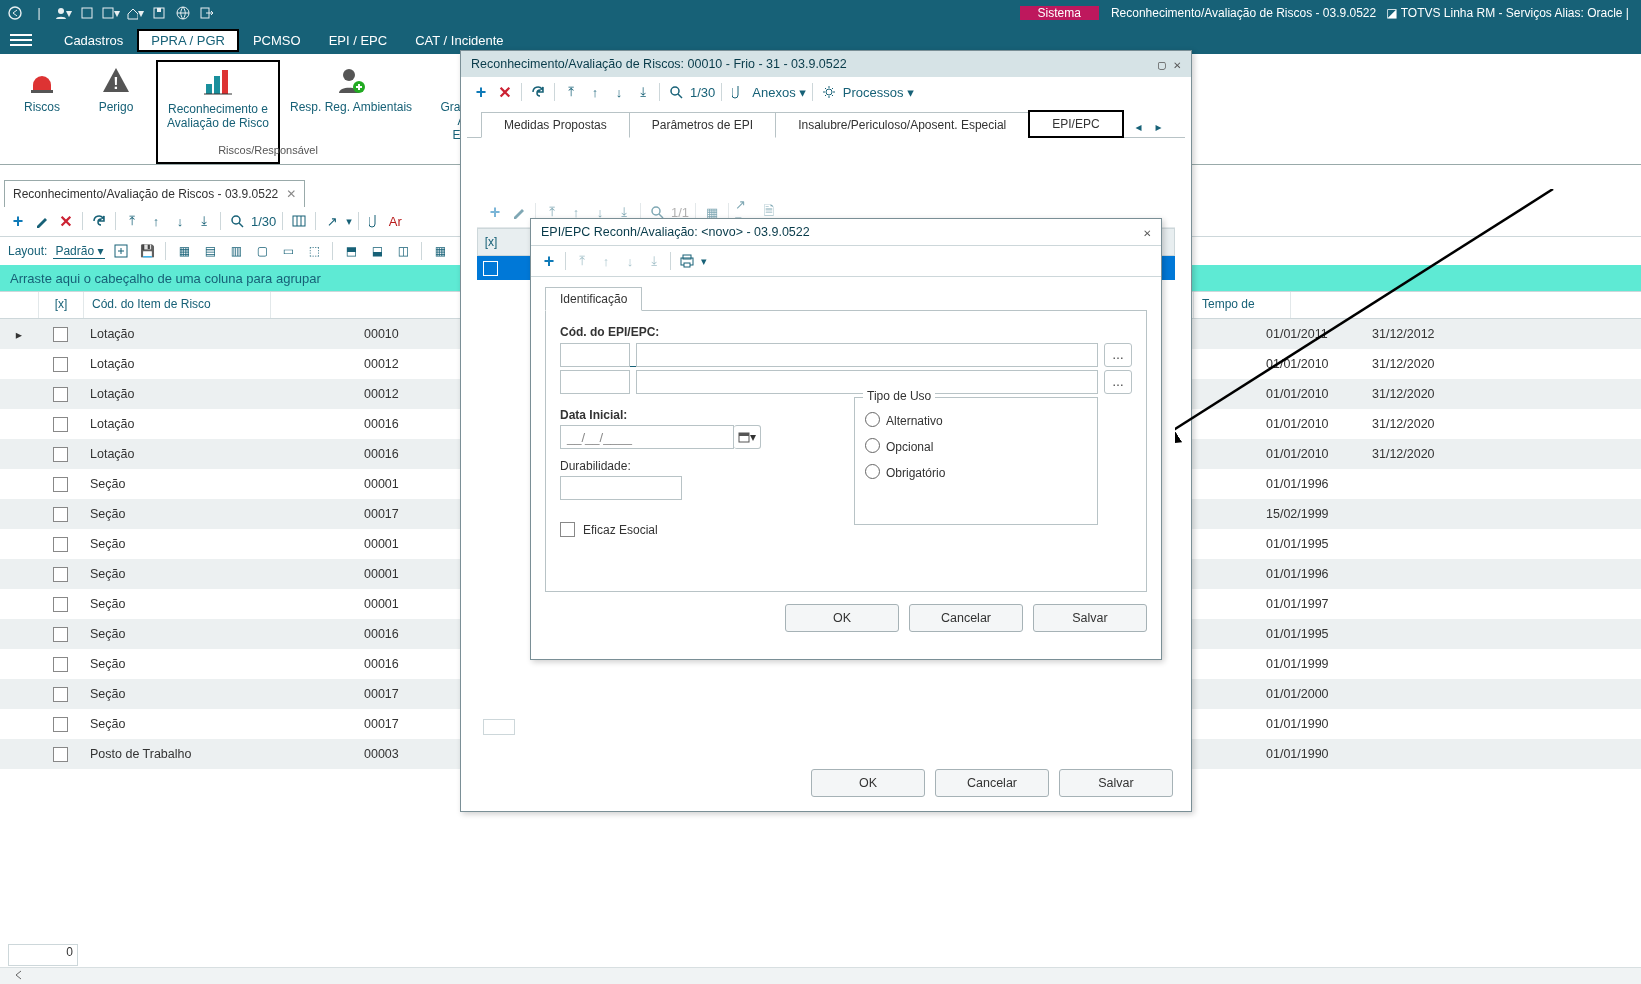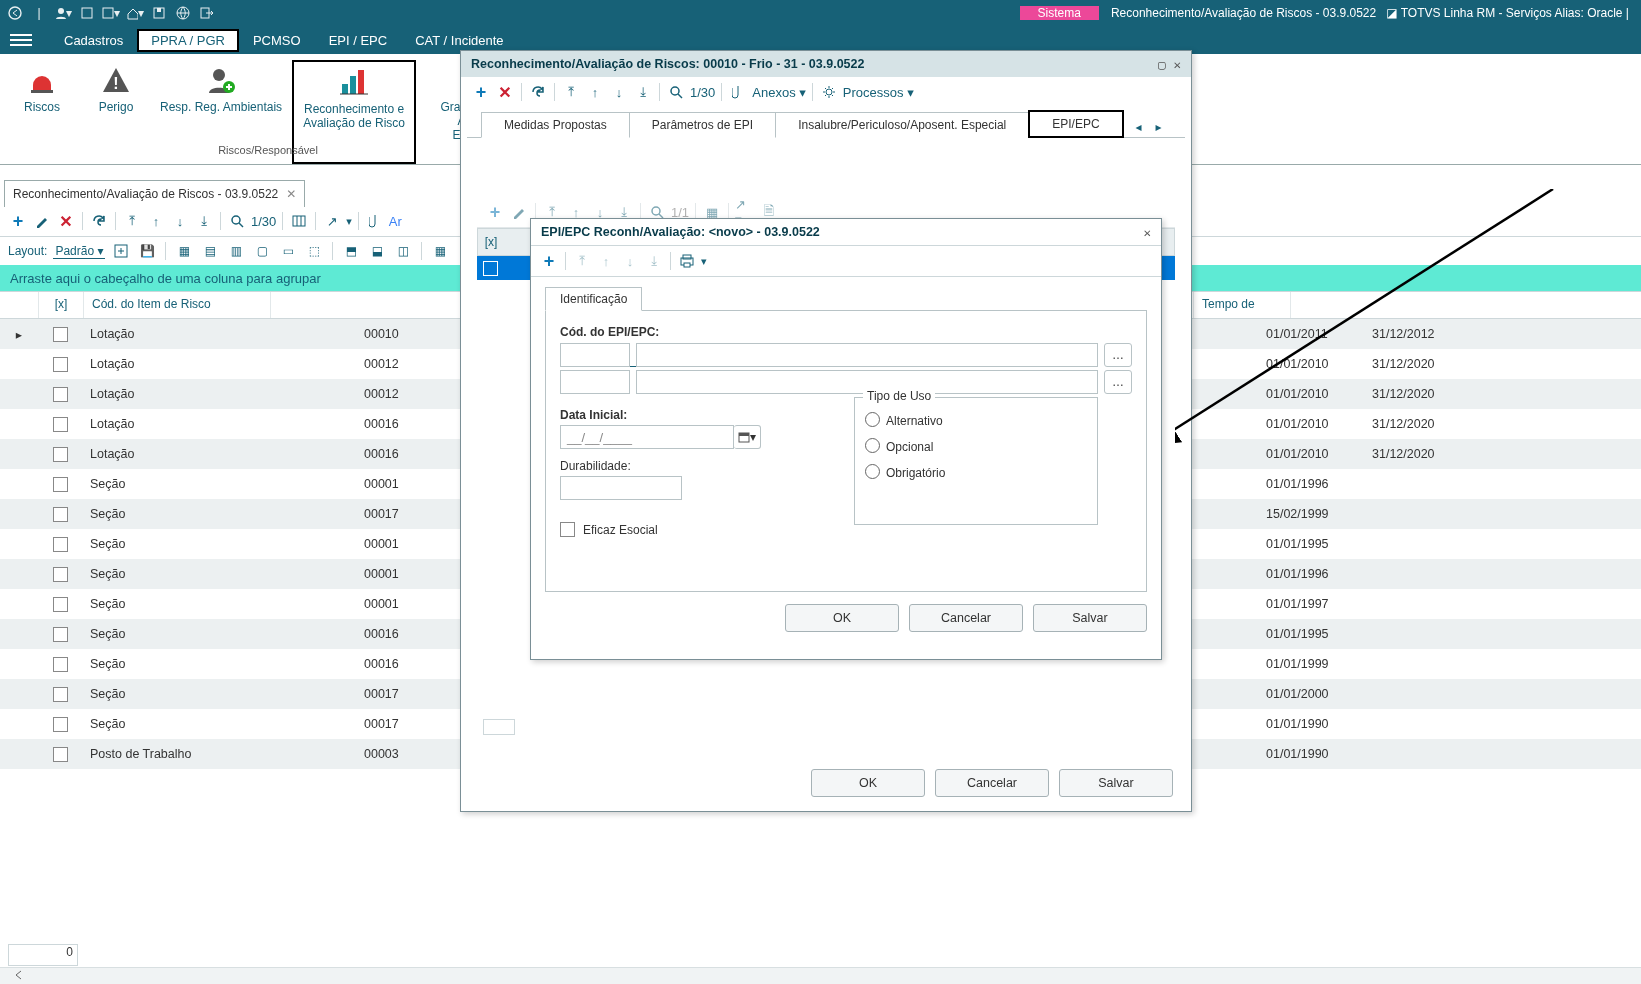--- a/index.html
+++ b/index.html
@@ -1,19 +1,19 @@
 <!DOCTYPE html>
 <html><head>
 <meta charset="utf-8">
 <style>
 html,body{margin:0;padding:0;font-family:"Segoe UI",Tahoma,sans-serif;font-size:13px;color:#333;background:#fff;width:1641px;height:984px;overflow:hidden}
 .topbar{height:26px;background:#176177;display:flex;align-items:center;color:#fff;font-size:12px}
 .topbar .qat{display:flex;align-items:center;gap:6px;padding:0 6px}
 .topbar .qat .ico{width:18px;height:18px;display:flex;align-items:center;justify-content:center;opacity:.9}
-.topbar .title1{margin-left:auto;padding:0 18px;background:#ec4899}
+.topbar .title1{margin-left:auto;padding:0 18px;background:#be185d}
 .topbar .title2{padding:0 12px}
 .menubar{height:28px;background:#176177;display:flex;align-items:center;color:#fff;font-size:13px;padding-left:10px}
 .menubar .ham{width:22px;display:flex;flex-direction:column;gap:3px;margin-right:18px}
 .menubar .ham span{height:2px;background:#fff}
 .menubar .mitem{padding:4px 14px;cursor:pointer}
 .menubar .mitem.boxed{border:2px solid #000;background:#fff;color:#176177;padding:2px 12px}
 .ribbon{height:110px;border-bottom:1px solid #9aa;display:flex;position:relative}
 .ribbon .grp{display:flex;padding:6px 8px 0 8px;gap:6px}
 .rbig{display:flex;flex-direction:column;align-items:center;justify-content:flex-start;min-width:60px;padding:2px 4px;text-align:center;font-size:12px;line-height:14px;color:#176177;cursor:pointer}
 .rbig .rico{width:36px;height:36px;margin-bottom:2px;display:flex;align-items:center;justify-content:center}
@@ -42,21 +42,21 @@
 .col4{width:700px}
 .col5{width:90px}
 .col6{width:82px}
 .col7{width:80px}
 .chk{width:13px;height:13px;border:1px solid #888;background:#fff}
 .footer{position:absolute;bottom:18px;left:8px;width:60px;height:20px;border:1px solid #cdd7da;text-align:right;padding:0 4px;font-size:12px}
 .scroll{position:absolute;bottom:0;left:0;right:0;height:16px;background:#f0f3f4;border-top:1px solid #d8dfe1}
 .scroll .thumb{position:absolute;left:14px;top:2px;width:10px;height:10px}
 
 .dialog{position:absolute;background:#fff;border:1px solid #7a8f96;box-shadow:2px 2px 6px rgba(0,0,0,.2)}
-.dialog .dtitle{height:26px;background:#d6e3e6;display:flex;align-items:center;padding:0 10px;font-size:12.5px;color:#083b4a;font-weight:700;justify-content:space-between}
+.dialog .dtitle{height:26px;background:#d6e3e6;display:flex;align-items:center;padding:0 10px;font-size:12.5px;color:#083b4a;font-weight:400;justify-content:space-between}
 .dialog .dtitle .wbtns{display:flex;gap:8px;color:#555}
 .dialog .dtitle .wbtns span{cursor:pointer;font-family:monospace}
 
 .d1{left:460px;top:50px;width:730px;height:760px}
 .d1 .toolbar{border-bottom:none}
 .subtabs{display:flex;height:28px;margin:2px 6px 0 20px;font-size:12px;align-items:flex-end}
 .subtab{border:1px solid #b8c3c6;border-bottom:1px solid #fff;padding:5px 22px;margin-right:-1px;background:#fff;cursor:pointer;position:relative;top:1px}
 .subtab.boxed{border:2px solid #000}
 .tabline{height:1px;background:#b8c3c6;margin:0 6px}
 .arrowsvg{position:absolute;top:138px;left:672px;pointer-events:none}
@@ -159,42 +159,42 @@
     </div>
     <div class="rbig">
       <div class="rico">
           <svg width="30" height="30">
             <path d="M15 3l13 24H2z" fill="#555"></path>
             <text x="15" y="24" text-anchor="middle" fill="#fff" font-size="16" font-weight="bold">!</text>
           </svg>
         </div>
       <span>Perigo</span>
     </div>
+    <div class="rbig boxed" style="width:112px">
+      <div class="rico">
+          <svg width="32" height="32">
+            <rect x="4" y="18" width="6" height="10" fill="#1a8f9c"></rect>
+            <rect x="12" y="10" width="6" height="18" fill="#1a8f9c"></rect>
+            <rect x="20" y="4" width="6" height="24" fill="#d33"></rect>
+            <path d="M2 28h28" stroke="#333"></path>
+          </svg>
+        </div>
+      <span>Reconhecimento e Avaliação de Risco</span>
+    </div>
     <div class="rbig">
       <div class="rico">
           <svg width="30" height="30">
             <circle cx="13" cy="10" r="6" fill="#555"></circle>
             <path d="M3 28c0-7 20-7 20 0" fill="#555"></path>
             <circle cx="23" cy="22" r="6" fill="#2a2"></circle>
             <path d="M23 19v6M20 22h6" stroke="#fff" stroke-width="2"></path>
           </svg>
         </div>
       <span>Resp. Reg. Ambientais</span>
     </div>
-    <div class="rbig boxed" style="width:112px">
-      <div class="rico">
-          <svg width="32" height="32">
-            <rect x="4" y="18" width="6" height="10" fill="#1a8f9c"></rect>
-            <rect x="12" y="10" width="6" height="18" fill="#1a8f9c"></rect>
-            <rect x="20" y="4" width="6" height="24" fill="#d33"></rect>
-            <path d="M2 28h28" stroke="#333"></path>
-          </svg>
-        </div>
-      <span>Reconhecimento e Avaliação de Risco</span>
-    </div>
     <div class="rbig" style="width:112px">
       <div class="rico">
           <svg width="30" height="30">
             <rect x="6" y="3" width="18" height="24" fill="#fff" stroke="#1a8f9c"></rect>
             <rect x="9" y="6" width="10" height="6" fill="#1a8f9c"></rect>
           </svg>
         </div>
       <span>Grau de Risco / Atividade Econômica</span>
     </div>
     <div class="rbig">
@@ -253,21 +253,21 @@
       </span>
     <span class="tsep"></span>
     <span class="tbtn">↗</span>
     <span style="color:#176177;font-size:11px">▾</span>
     <span class="tsep"></span>
     <span class="tbtn">
         <svg width="12" height="14">
           <path d="M6 1v9a3 3 0 01-6 0V3" fill="none" stroke="#176177"></path>
         </svg>
       </span>
-    <span style="color:#3b82f6"><span>Ar</span></span>
+    <span style="color:#b91c1c"><span>Ar</span></span>
   </div>
 
   <div class="layoutbar">
     <span class="lbl">Layout:</span>
     <span class="sel"><span>Padrão</span> ▾</span>
     <span class="tbtn">
         <svg width="14" height="14">
           <rect x="1" y="1" width="12" height="12" fill="none" stroke="#176177"></rect>
           <path d="M7 4v6M4 7h6" stroke="#176177"></path>
         </svg>

